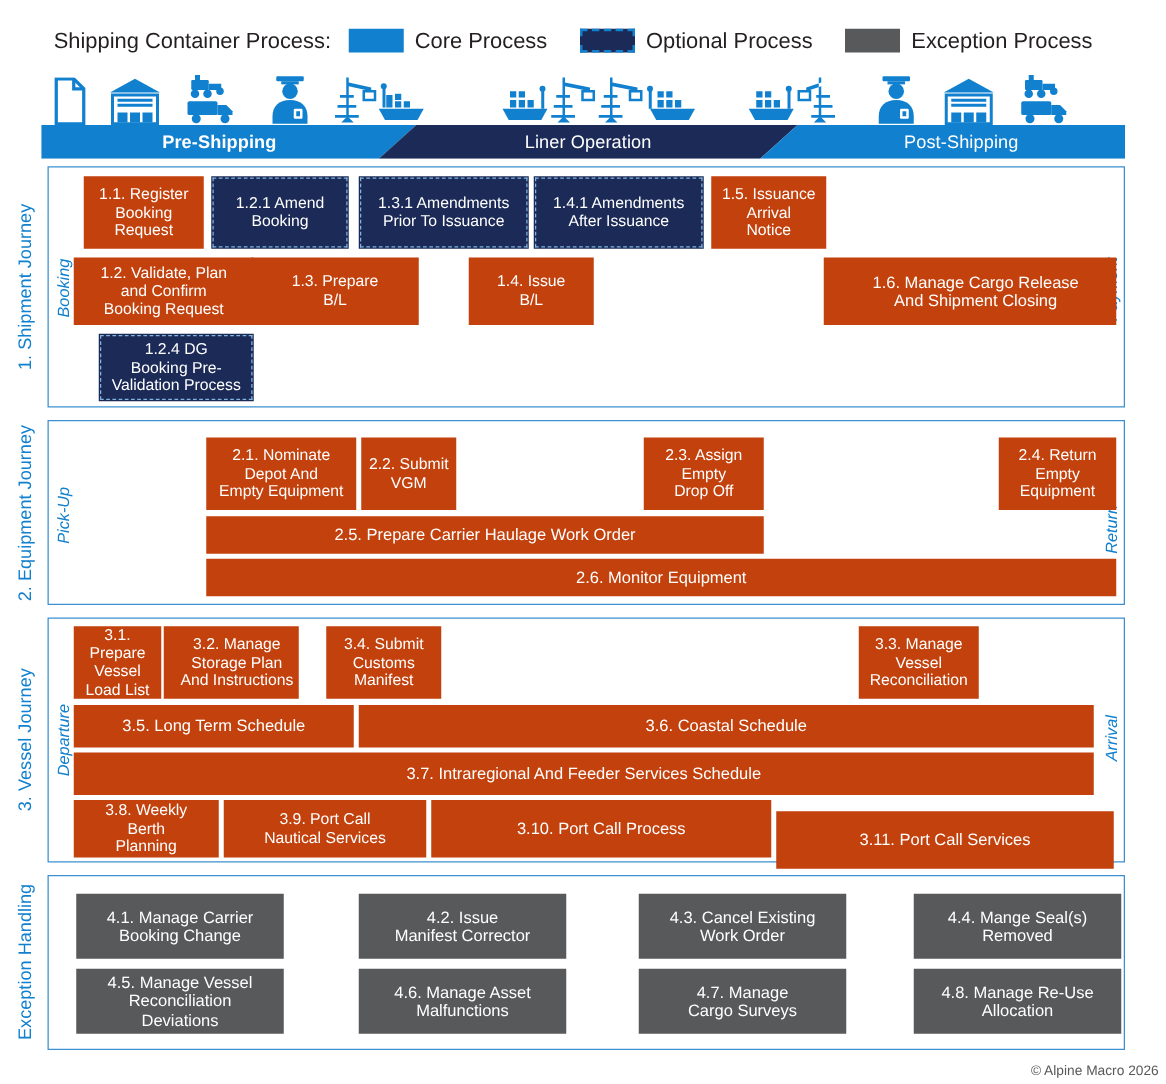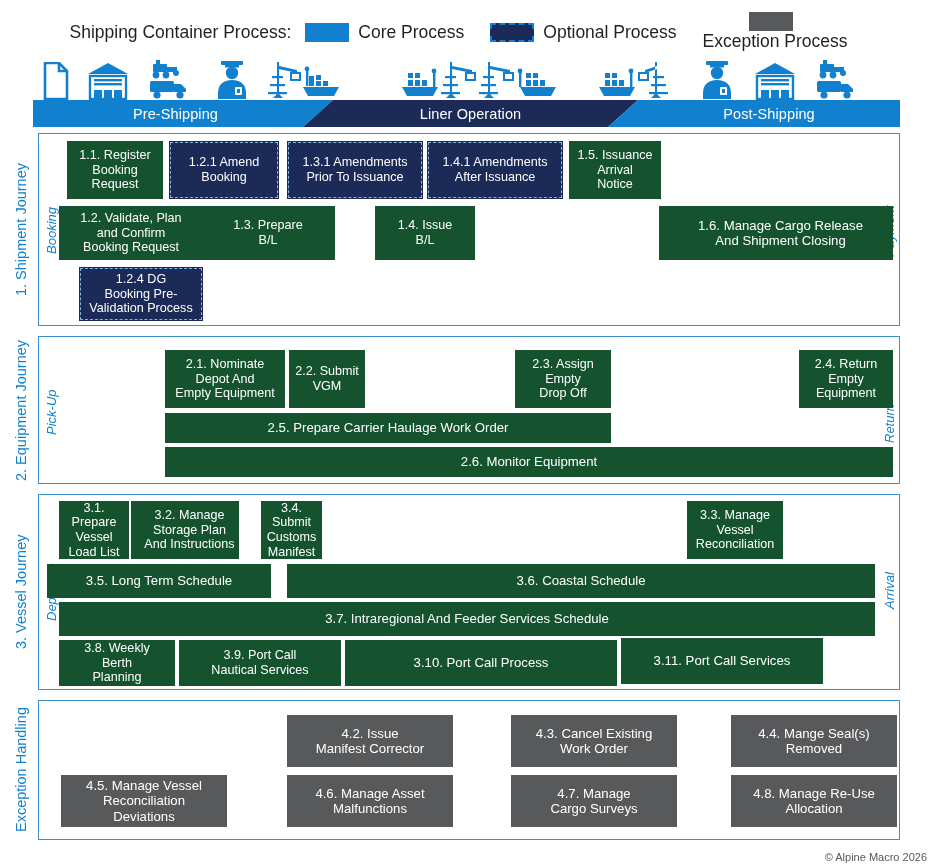--- a/index.html
+++ b/index.html
@@ -33,21 +33,21 @@
     color: #231f20;
     margin-right: 14px;
     white-space: nowrap;
   }
   .legend-item {
     display: flex;
     align-items: center;
     margin-right: 26px;
     white-space: nowrap;
   }
-  .legend-item:last-child { margin-right: 16px; flex-direction: column; }
+  .legend-item:last-child { margin-right: 16px; }
   .legend-swatch {
     width: 44px;
     height: 19px;
     margin-right: 9px;
   }
   .sw-core { background: #1180ce; }
   .sw-opt  { background: #1b2a56; outline: 2px dashed #1180ce; outline-offset: -2px; }
   .sw-exc  { background: #58595b; }
   .legend-label { font-size: 17.5px; color: #231f20; }
 
@@ -123,21 +123,21 @@
     display: flex;
     align-items: center;
     justify-content: center;
     text-align: center;
     color: #ffffff;
     font-size: 12.6px;
     line-height: 1.16;
     padding: 2px 3px;
     white-space: pre-line;
   }
-  .pbox.core { background: #14532d; }
+  .pbox.core { background: #c2410c; }
   .pbox.optional {
     background: #1b2a56;
     outline: 1.5px dashed #7fb5e0;
     outline-offset: -2px;
   }
   .pbox.exception { background: #58595b; font-size: 13.2px; }
   .pbox.wide { font-size: 13.2px; }
 
   
   .copyright {
@@ -333,21 +333,21 @@
         </svg>
     </div>
   </div>
 
   <div class="phase-bar">
     <svg width="867" height="27" viewBox="0 0 867 27">
       <path d="M0 0 H300 L270 27 H0 Z" fill="#1180ce"></path>
       <path d="M300 0 H605 L575 27 H270 Z" fill="#1b2a56"></path>
       <path d="M605 0 H867 V27 H575 Z" fill="#1180ce"></path>
     </svg>
-    <div class="phase-label" style="left:0px; width:285px;">Pre-Shipping</div>
+    <div class="phase-label" style="left:0px; width:285px;font-weight:bold;">Pre-Shipping</div>
     <div class="phase-label" style="left:300px; width:275px;">Liner Operation</div>
     <div class="phase-label" style="left:605px; width:262px;">Post-Shipping</div>
   </div>
 
   <div class="row-title" style="left:10px; top:133px; width:22px; height:193px;">1. Shipment Journey</div>
   <div class="section" style="left:38px; top:133px; width:862px; height:193px;">
 
     <div class="edge-label" style="left:4px; top:58px; width:16px; height:78px;">Booking</div>
     <div class="edge-label" style="right:2px; top:52px; width:16px; height:90px;">Payment</div>
 
@@ -406,44 +406,46 @@
 
     <div class="edge-label" style="left:4px; top:52px; width:16px; height:90px;">Departure</div>
     <div class="edge-label" style="right:2px; top:62px; width:16px; height:68px;">Arrival</div>
 
     <div class="pbox core" style="left:20px;  top:6px;  width:70px;  height:58px;">3.1. Prepare
 Vessel
 Load List</div>
     <div class="pbox core" style="left:92px;  top:6px;  width:108px; height:58px;padding-left:12px;">3.2. Manage
 Storage Plan
 And Instructions</div>
-    <div class="pbox core" style="left:222px; top:6px;  width:61px;  height:58px;">3.4. Submit
+    <div class="pbox core" style="left:222px; top:6px;  width:92px;  height:58px;">3.4. Submit
 Customs
 Manifest</div>
     <div class="pbox core" style="left:648px; top:6px;  width:96px; height:58px;">3.3. Manage
 Vessel
 Reconciliation</div>
 
-    <div class="pbox core wide" style="left:8px;  top:69px;  width:224px; height:34px;">3.5. Long Term Schedule</div>
+    <div class="pbox core wide" style="left:20px;  top:69px;  width:224px; height:34px;">3.5. Long Term Schedule</div>
     <div class="pbox core wide" style="left:248px; top:69px;  width:588px; height:34px;">3.6. Coastal Schedule</div>
 
     <div class="pbox core wide" style="left:20px;  top:107px; width:816px; height:34px;">3.7. Intraregional And Feeder Services Schedule</div>
 
     <div class="pbox core" style="left:20px;  top:145px; width:116px; height:46px;">3.8. Weekly
 Berth
 Planning</div>
     <div class="pbox core" style="left:140px; top:145px; width:162px; height:46px;">3.9. Port Call
 Nautical Services</div>
     <div class="pbox core wide" style="left:306px; top:145px; width:272px; height:46px;">3.10. Port Call Process</div>
-    <div class="pbox core wide" style="left:582px; top:143px; width:202px; height:46px;">3.11. Port Call Services</div>
+    <div class="pbox core wide" style="left:582px; top:154px; width:270px; height:46px;">3.11. Port Call Services</div>
   </div>
 
   <div class="row-title" style="left:10px; top:700px; width:22px; height:140px;">Exception Handling</div>
   <div class="section" style="left:38px; top:700px; width:862px; height:140px;">
 
+    <div class="pbox exception" style="left:22px;  top:14px; width:166px; height:52px;">4.1. Manage Carrier
+Booking Change</div>
     <div class="pbox exception" style="left:248px; top:14px; width:166px; height:52px;">4.2. Issue
 Manifest Corrector</div>
     <div class="pbox exception" style="left:472px; top:14px; width:166px; height:52px;">4.3. Cancel Existing
 Work Order</div>
     <div class="pbox exception" style="left:692px; top:14px; width:166px; height:52px;">4.4. Mange Seal(s)
 Removed</div>
 
     <div class="pbox exception" style="left:22px;  top:74px; width:166px; height:52px;">4.5. Manage Vessel
 Reconciliation
 Deviations</div>

